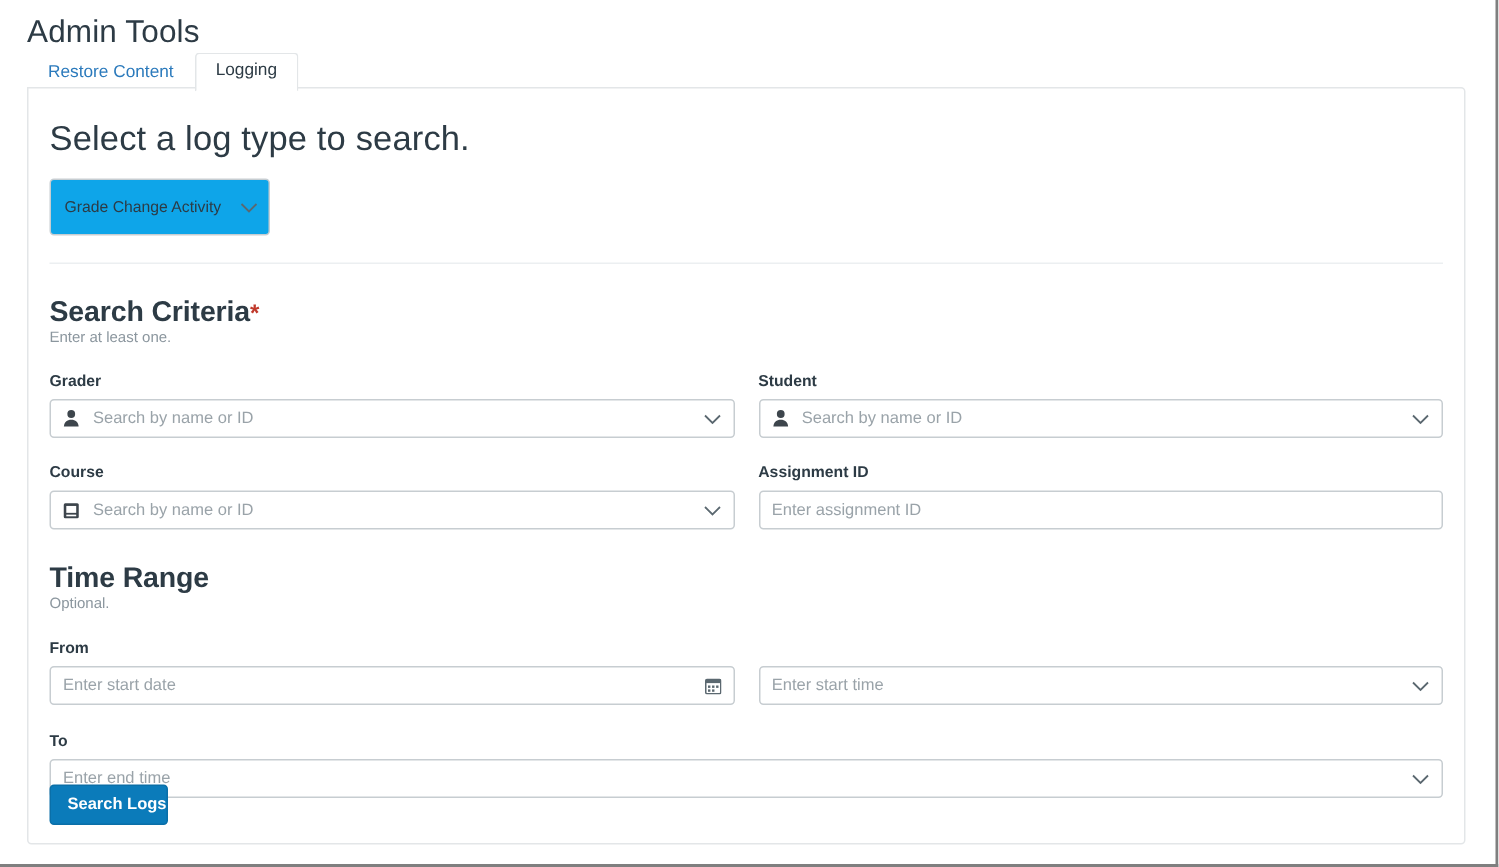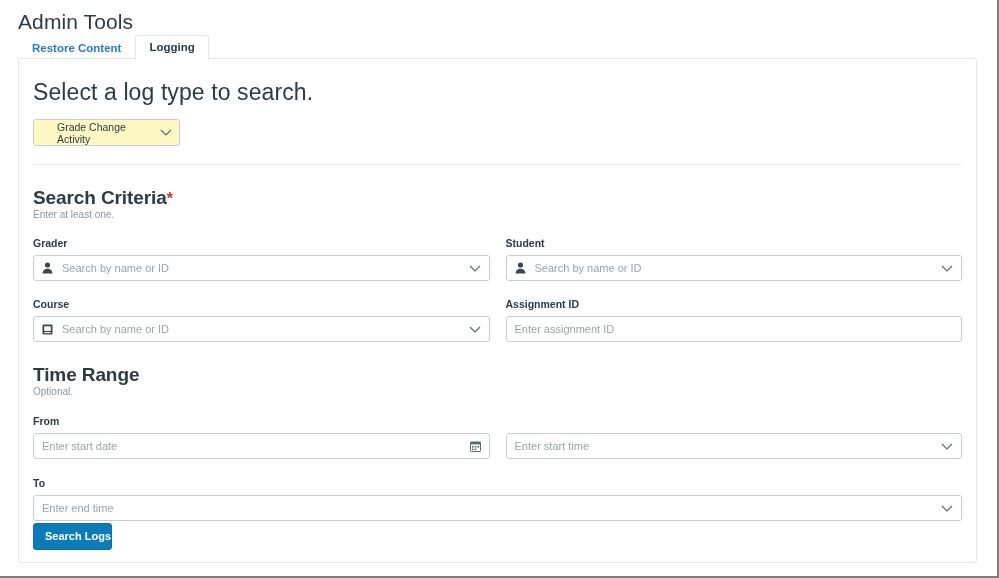--- a/index.html
+++ b/index.html
@@ -35,21 +35,20 @@
     align-items: flex-end;
   }
   .tab {
     font-size: 11.5px;
     padding: 5px 13px 6px 13px;
     line-height: 13px;
     cursor: pointer;
     border: 1px solid transparent;
     border-bottom: none;
     position: relative;
-    font-weight: bold;
   }
   .tab.inactive {
     color: #2b7abc;
   }
   .tab.active {
     color: #2d3b45;
     background: #ffffff;
     border: 1px solid #e3e6e8;
     border-bottom: 1px solid #ffffff;
     border-radius: 3px 3px 0 0;
@@ -72,27 +71,27 @@
   }
   .select-heading {
     font-size: 23px;
     font-weight: 400;
     color: #2d3b45;
     margin: 0 0 13px 0;
     letter-spacing: 0.1px;
   }
   .log-select {
     width: 147px;
-    height: 27px;
+    height: 38px;
     border: 1px solid #c7cdd1;
     border-radius: 3px;
-    background: #fef9c3;
+    background: #0ea5e9;
     display: flex;
     align-items: center;
-    padding: 0 7px 0 23px;
+    padding: 0 7px 0 9px;
     font-size: 10.5px;
     color: #2d3b45;
     cursor: pointer;
     justify-content: space-between;
   }
   .divider {
     height: 1px;
     background: #eceff1;
     margin: 18px 0 0 0;
     width: 100%;

